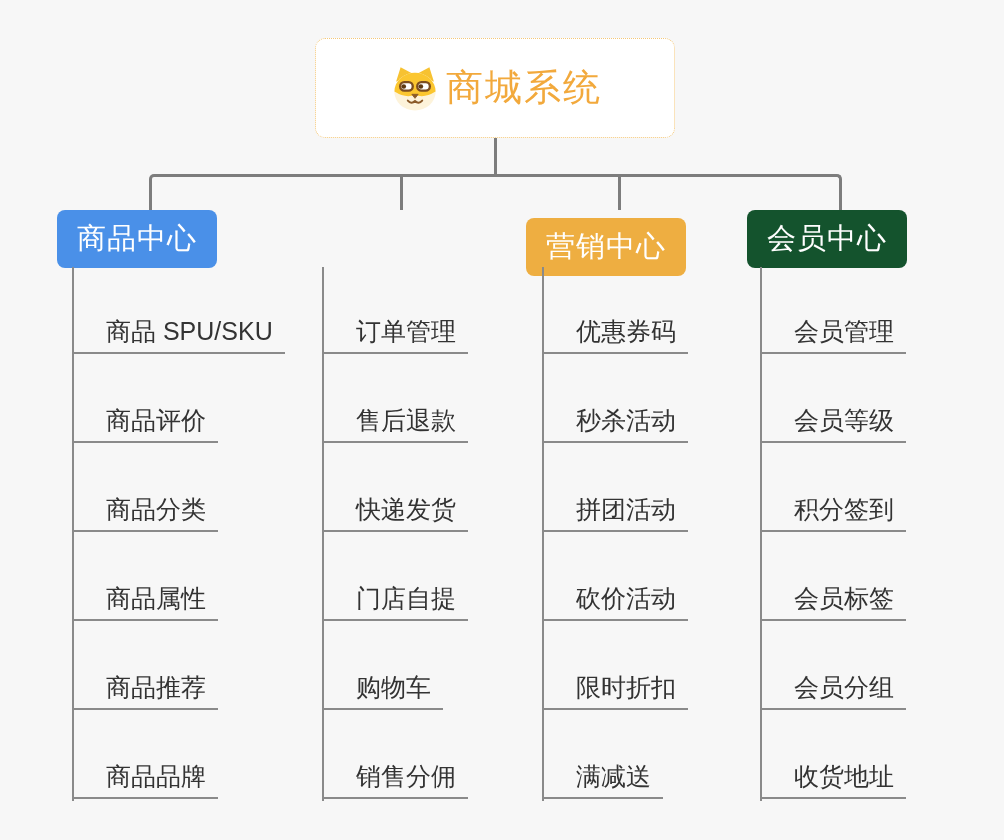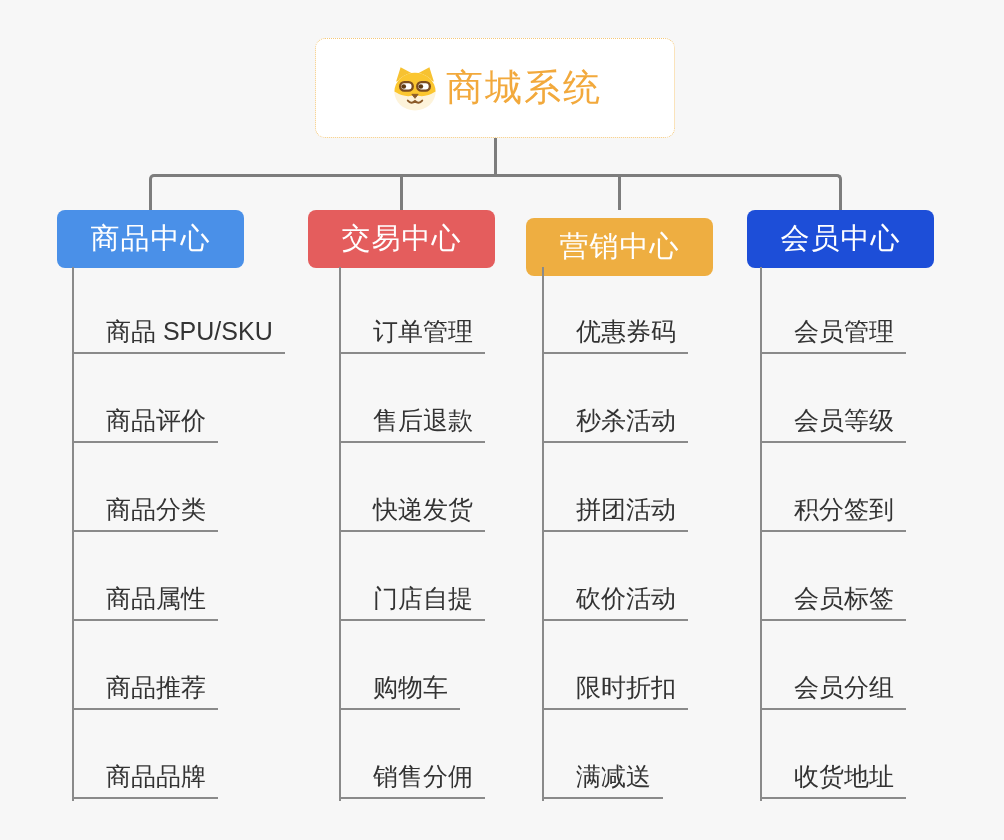--- a/index.html
+++ b/index.html
@@ -46,21 +46,21 @@
     border-right: 3px solid #7d7d7d;
     border-radius: 5px 5px 0 0;
   }
   .drop-2 { left: 400px; top: 174px; width: 3px; height: 36px; }
   .drop-3 { left: 618px; top: 174px; width: 3px; height: 36px; }
 
   
   .branch {
     position: absolute;
     top: 210px;
-    width: 187px; height: 58px;
+    width: 160px; height: 58px;
     border-radius: 8px;
     color: #ffffff;
     font-size: 29px;
     display: flex;
     align-items: center;
     justify-content: center;
     white-space: nowrap;
     letter-spacing: 1px;
   }
   .branch-1 { left: 57px;  background: #4a90e8; }
@@ -72,21 +72,21 @@
   .column {
     position: absolute;
     top: 267px;
     display: flex;
     flex-direction: column;
     align-items: flex-start;
     padding-top: 48px;
     gap: 50px;
   }
   .col-1 { left: 72px; }
-  .col-2 { left: 339px; }
+  .col-2 { left: 322px; }
   .col-3 { left: 542px; }
   .col-4 { left: 760px; }
   .trunk {
     position: absolute;
     left: 0; top: 0;
     width: 2px; height: 534px;
     background: #8a8a8a;
   }
   .sub-item {
     position: relative;
@@ -119,23 +119,22 @@
       <rect x="32.5" y="20.5" width="14" height="9.5" rx="4.6" fill="#ffffff" stroke="#7d4e1f" stroke-width="2.6"></rect>
       <circle cx="17.5" cy="25.3" r="2.6" fill="#5f3a12"></circle>
       <circle cx="36.5" cy="25.3" r="2.6" fill="#5f3a12"></circle>
       <path d="M26.5 34 L33.5 34 L30 38.5 Z" fill="#8a5a28" stroke="#8a5a28" stroke-linejoin="round"></path>
       <path d="M22 41 Q26 45.5 30 41.5 Q34 45.5 38 41" stroke="#8a5a28" stroke-width="2.2" fill="none" stroke-linecap="round"></path>
     </svg>
     <span class="root-title">商城系统</span>
   </div>
 
   <div class="branch branch-1" style="background-color: rgb(74, 144, 232);">商品中心</div>
-  <div class="branch branch-2" style="background-color: rgb(228, 93, 93);">交易中心</div>
   <div class="branch branch-3" style="background-color: rgb(238, 174, 65);">营销中心</div>
-  <div class="branch branch-4" style="background-color: #1d4ed8;">会员中心</div>
+  <div class="branch branch-4" style="background-color: #14532d;">会员中心</div>
 
   <div class="column col-1">
     <div class="trunk"></div>
     <div class="sub-item">商品 SPU/SKU</div>
     <div class="sub-item">商品评价</div>
     <div class="sub-item">商品分类</div>
     <div class="sub-item">商品属性</div>
     <div class="sub-item">商品推荐</div>
     <div class="sub-item">商品品牌</div>
   </div>

